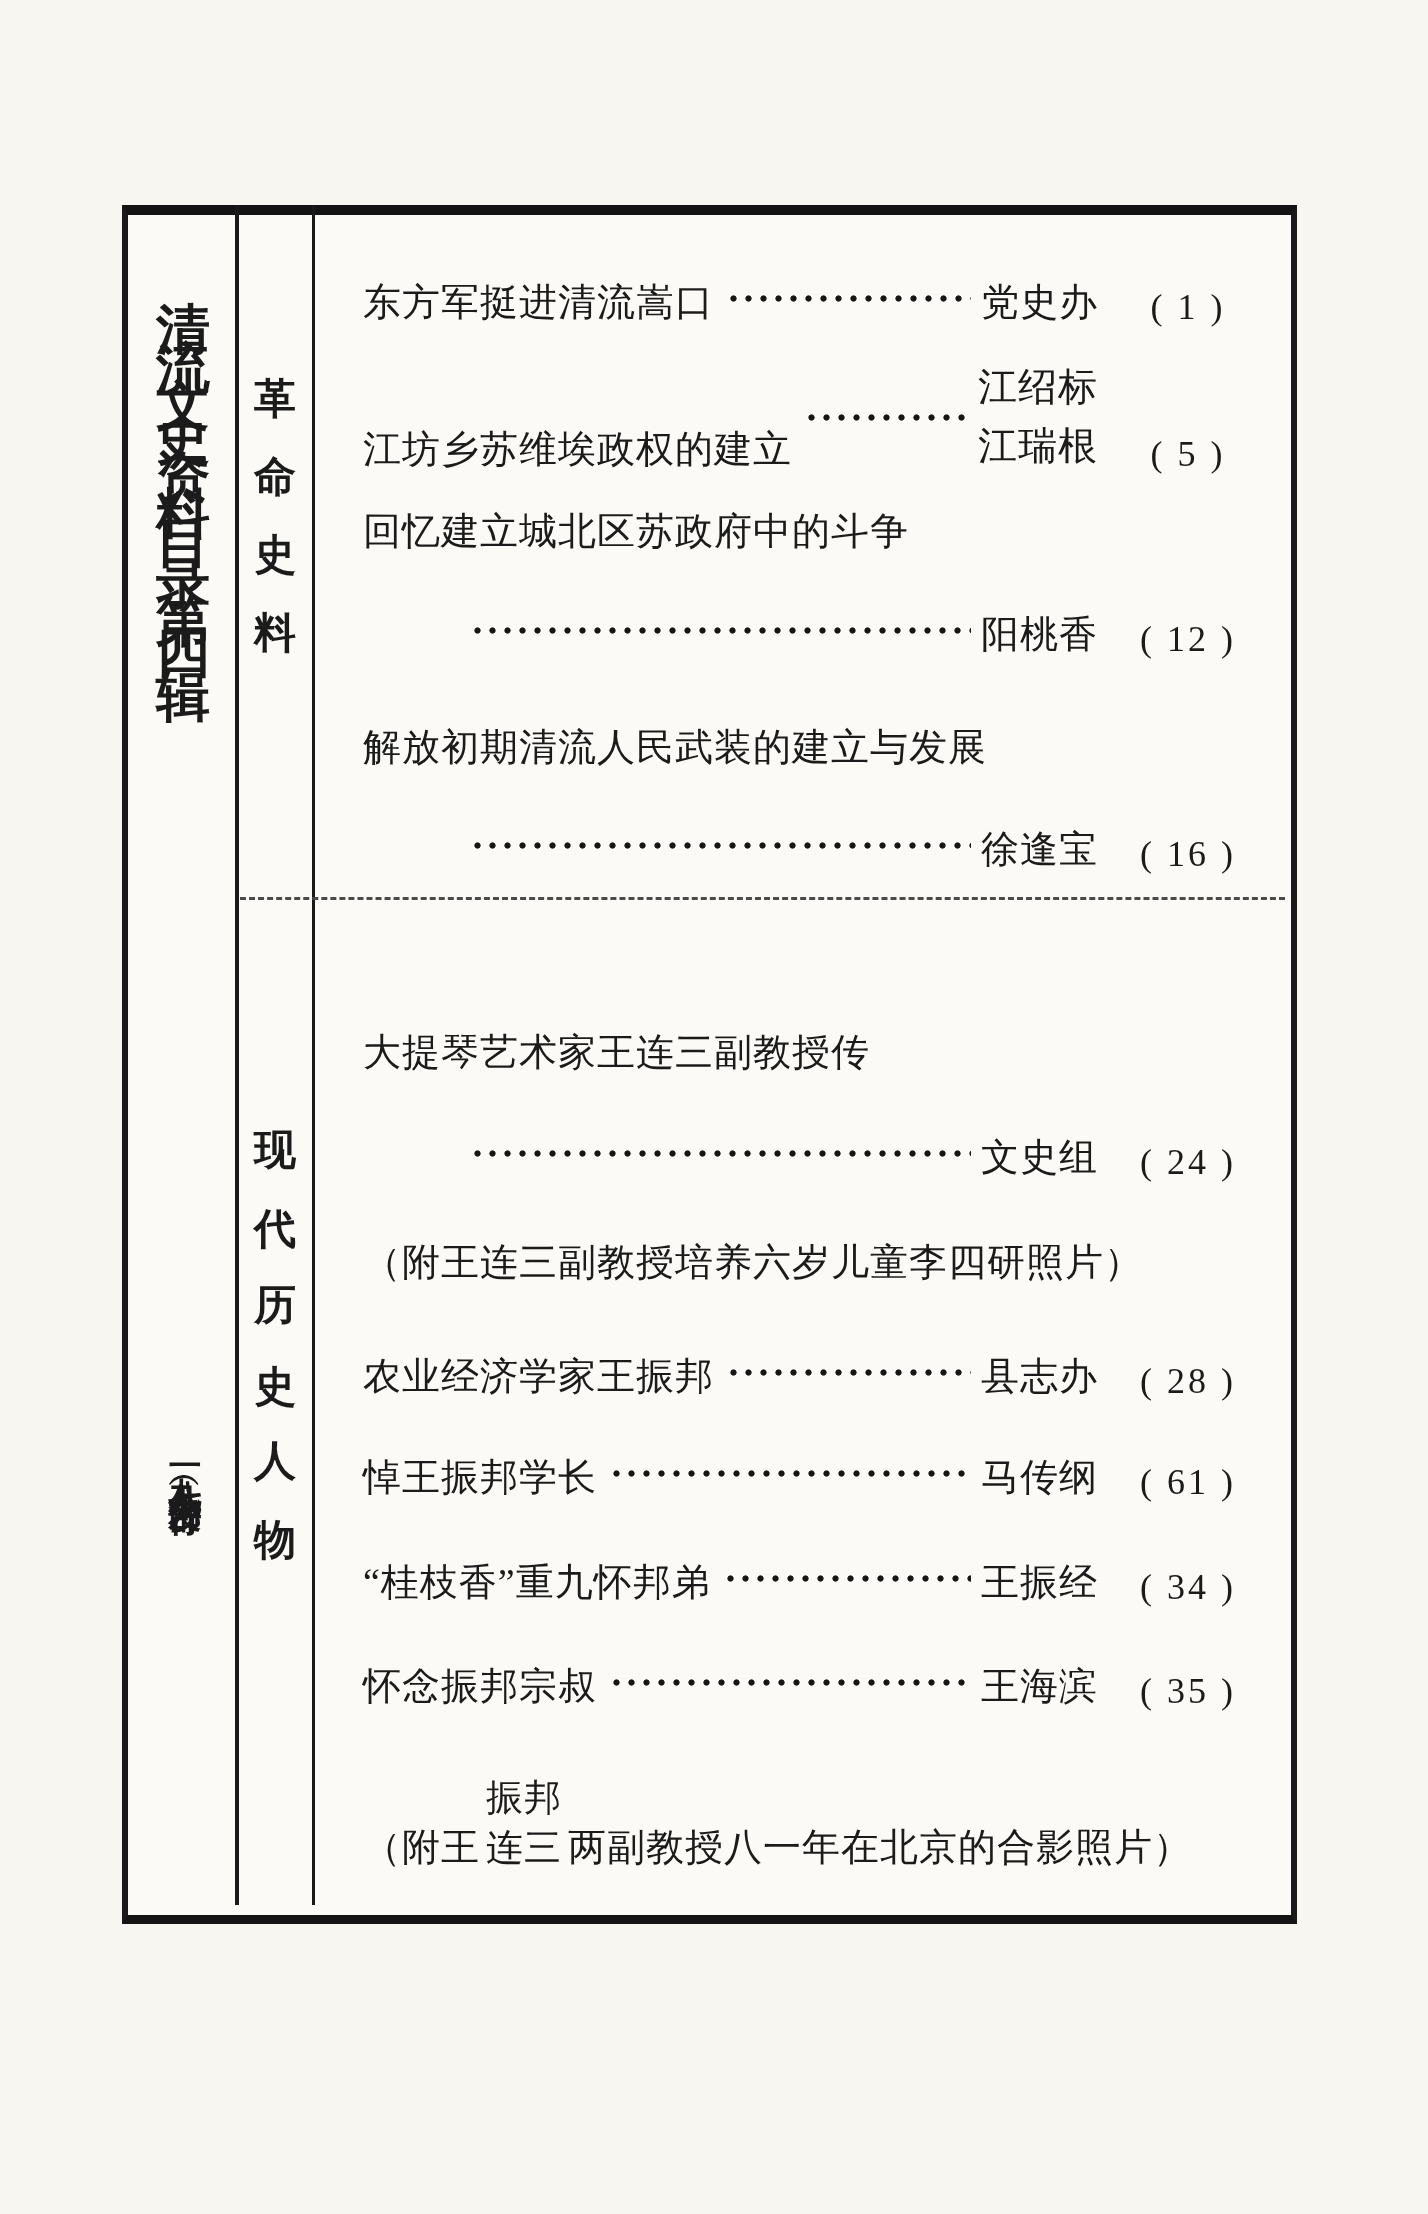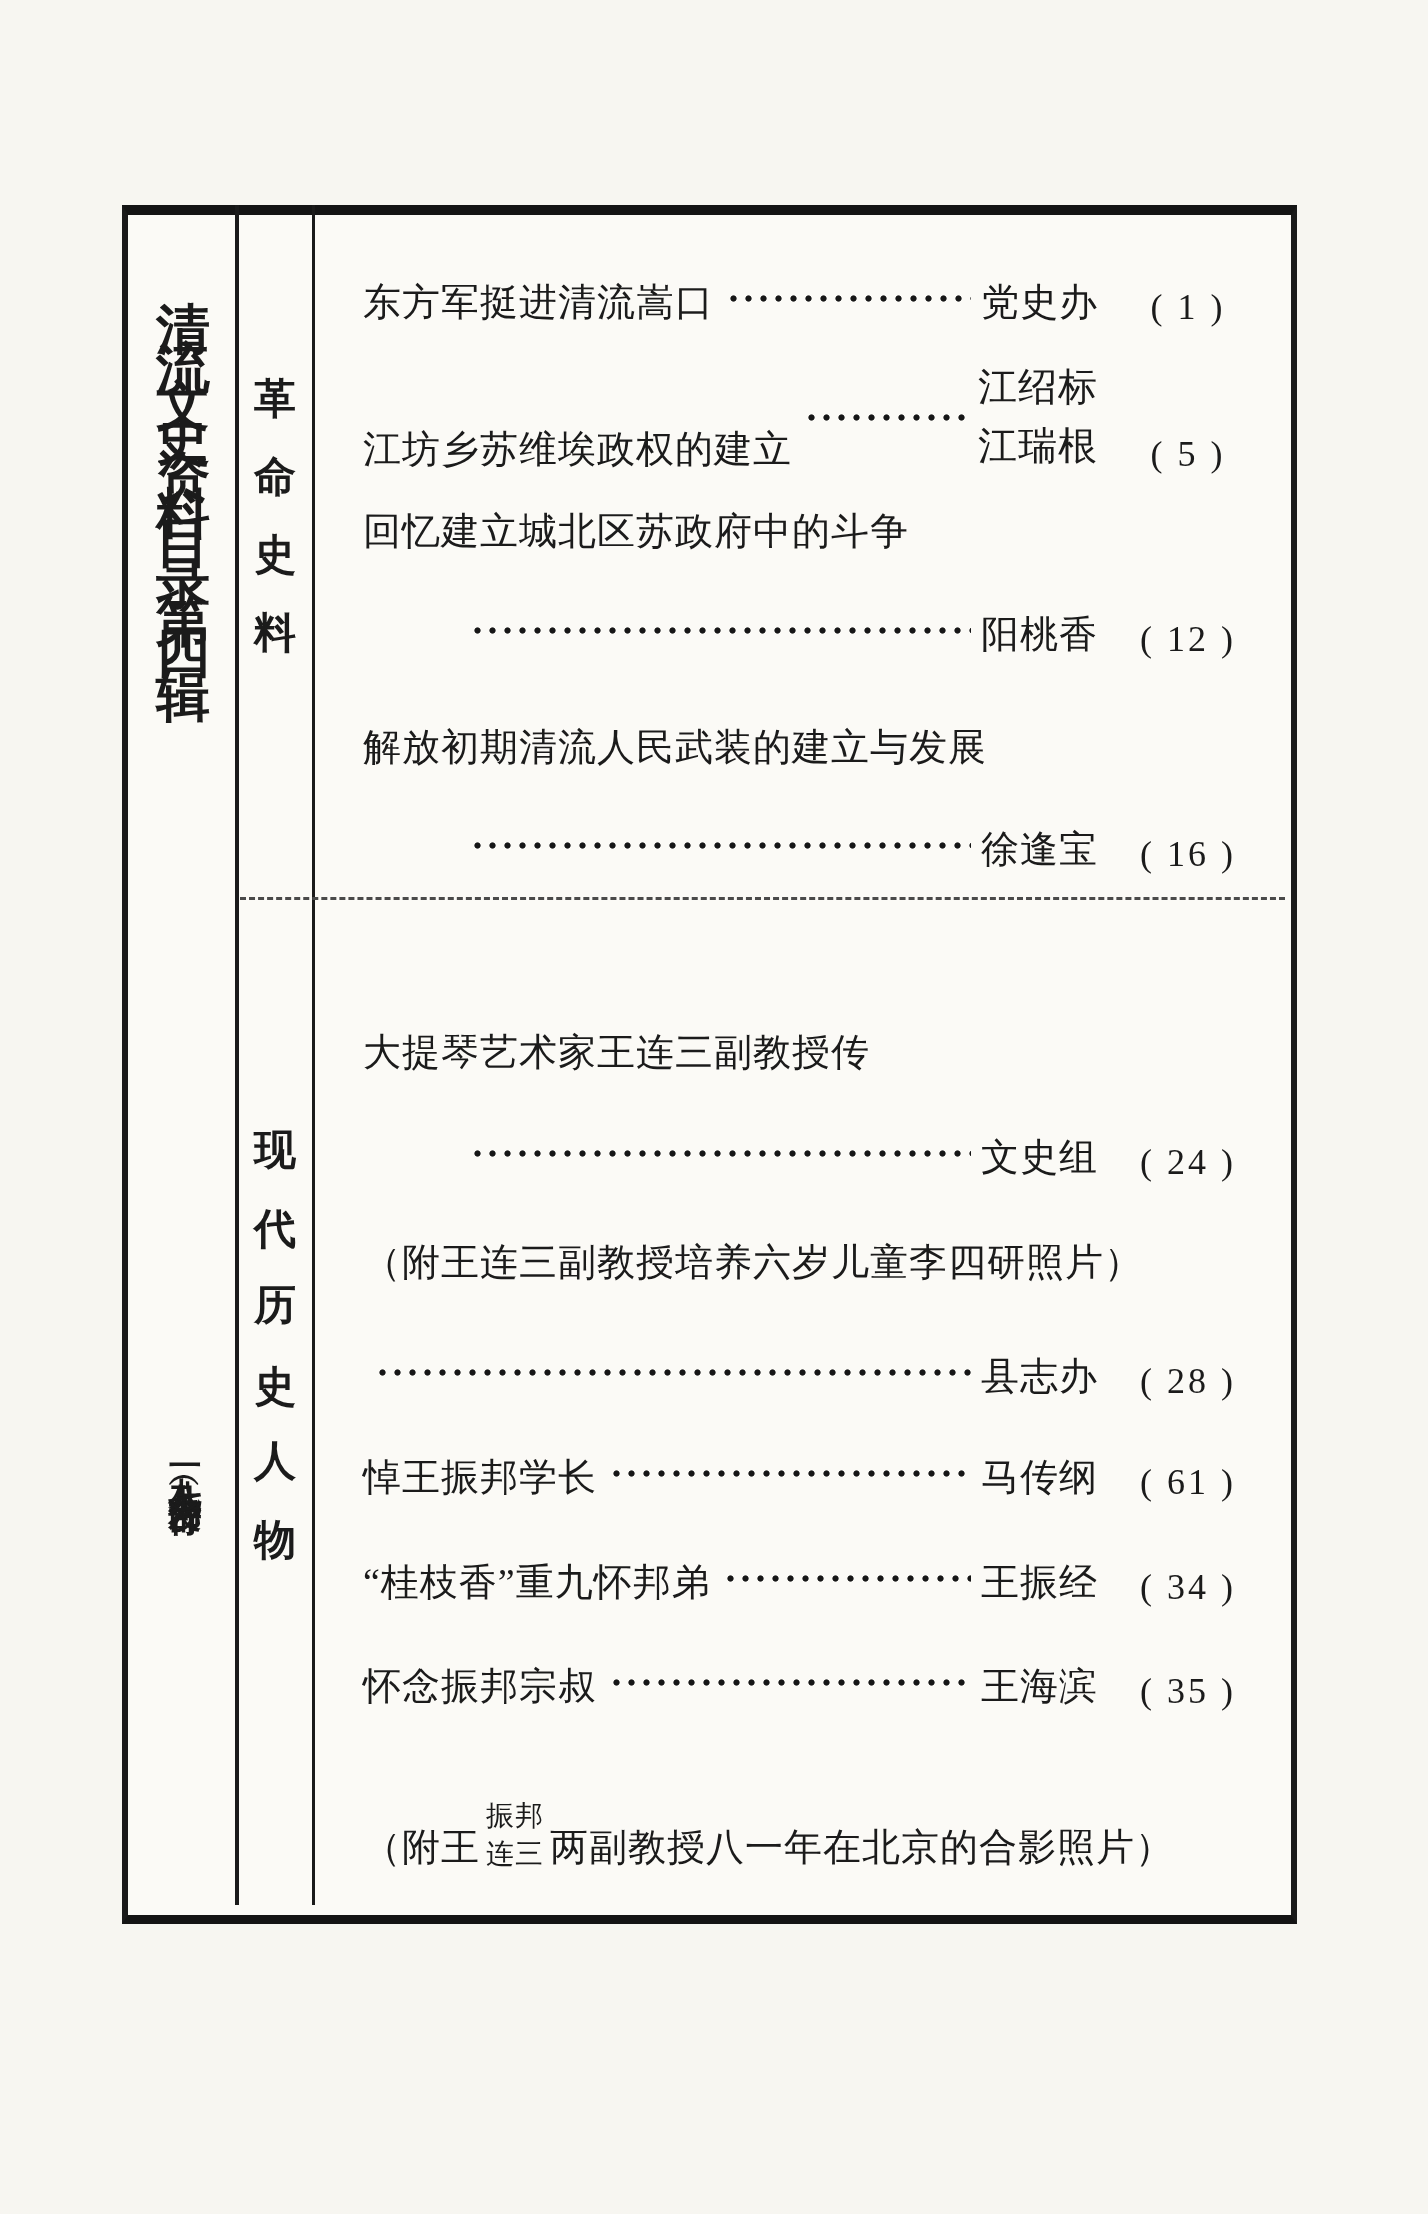--- a/index.html
+++ b/index.html
@@ -73,21 +73,21 @@
     font-size:39px;line-height:1.5;letter-spacing:1px;text-align:left;
   }
   .sep{
     position:absolute;left:-112px;width:calc(100% + 130px);height:0;
     border-top:3px dashed #4a4a4a;
   }
   .row.note{height:60px;}
   .row.note2{height:115px;}
   .inline-stack{
     display:inline-flex;flex-direction:column;justify-content:center;
-    font-size:28px;line-height:1.35;letter-spacing:1px;margin:0 6px;
+    font-size:37px;line-height:1.35;letter-spacing:1px;margin:0 6px;
     vertical-align:middle;
   }
 </style>
 </head>
 <body>
 
 <div class="stage">
   <div class="frame"></div>
   <div class="vline v1"></div>
   <div class="vline v2"></div>
@@ -136,20 +136,21 @@
       </div>
       <div class="row cont" style="top: 1123px;">
         <span class="leader"></span>
         <span class="author">文史组</span>
         <span class="pageno">( 24 )</span>
       </div>
       <div class="row note" style="top: 1228px;">
         <span class="title">（附王连三副教授培养六岁儿童李四研照片）</span>
       </div>
       <div class="row" style="top: 1342px;">
+        <span class="title">农业经济学家王振邦</span>
         <span class="leader"></span>
         <span class="author">县志办</span>
         <span class="pageno">( 28 )</span>
       </div>
       <div class="row" style="top: 1443px;">
         <span class="title">悼王振邦学长</span>
         <span class="leader"></span>
         <span class="author">马传纲</span>
         <span class="pageno">( 61 )</span>
       </div>

